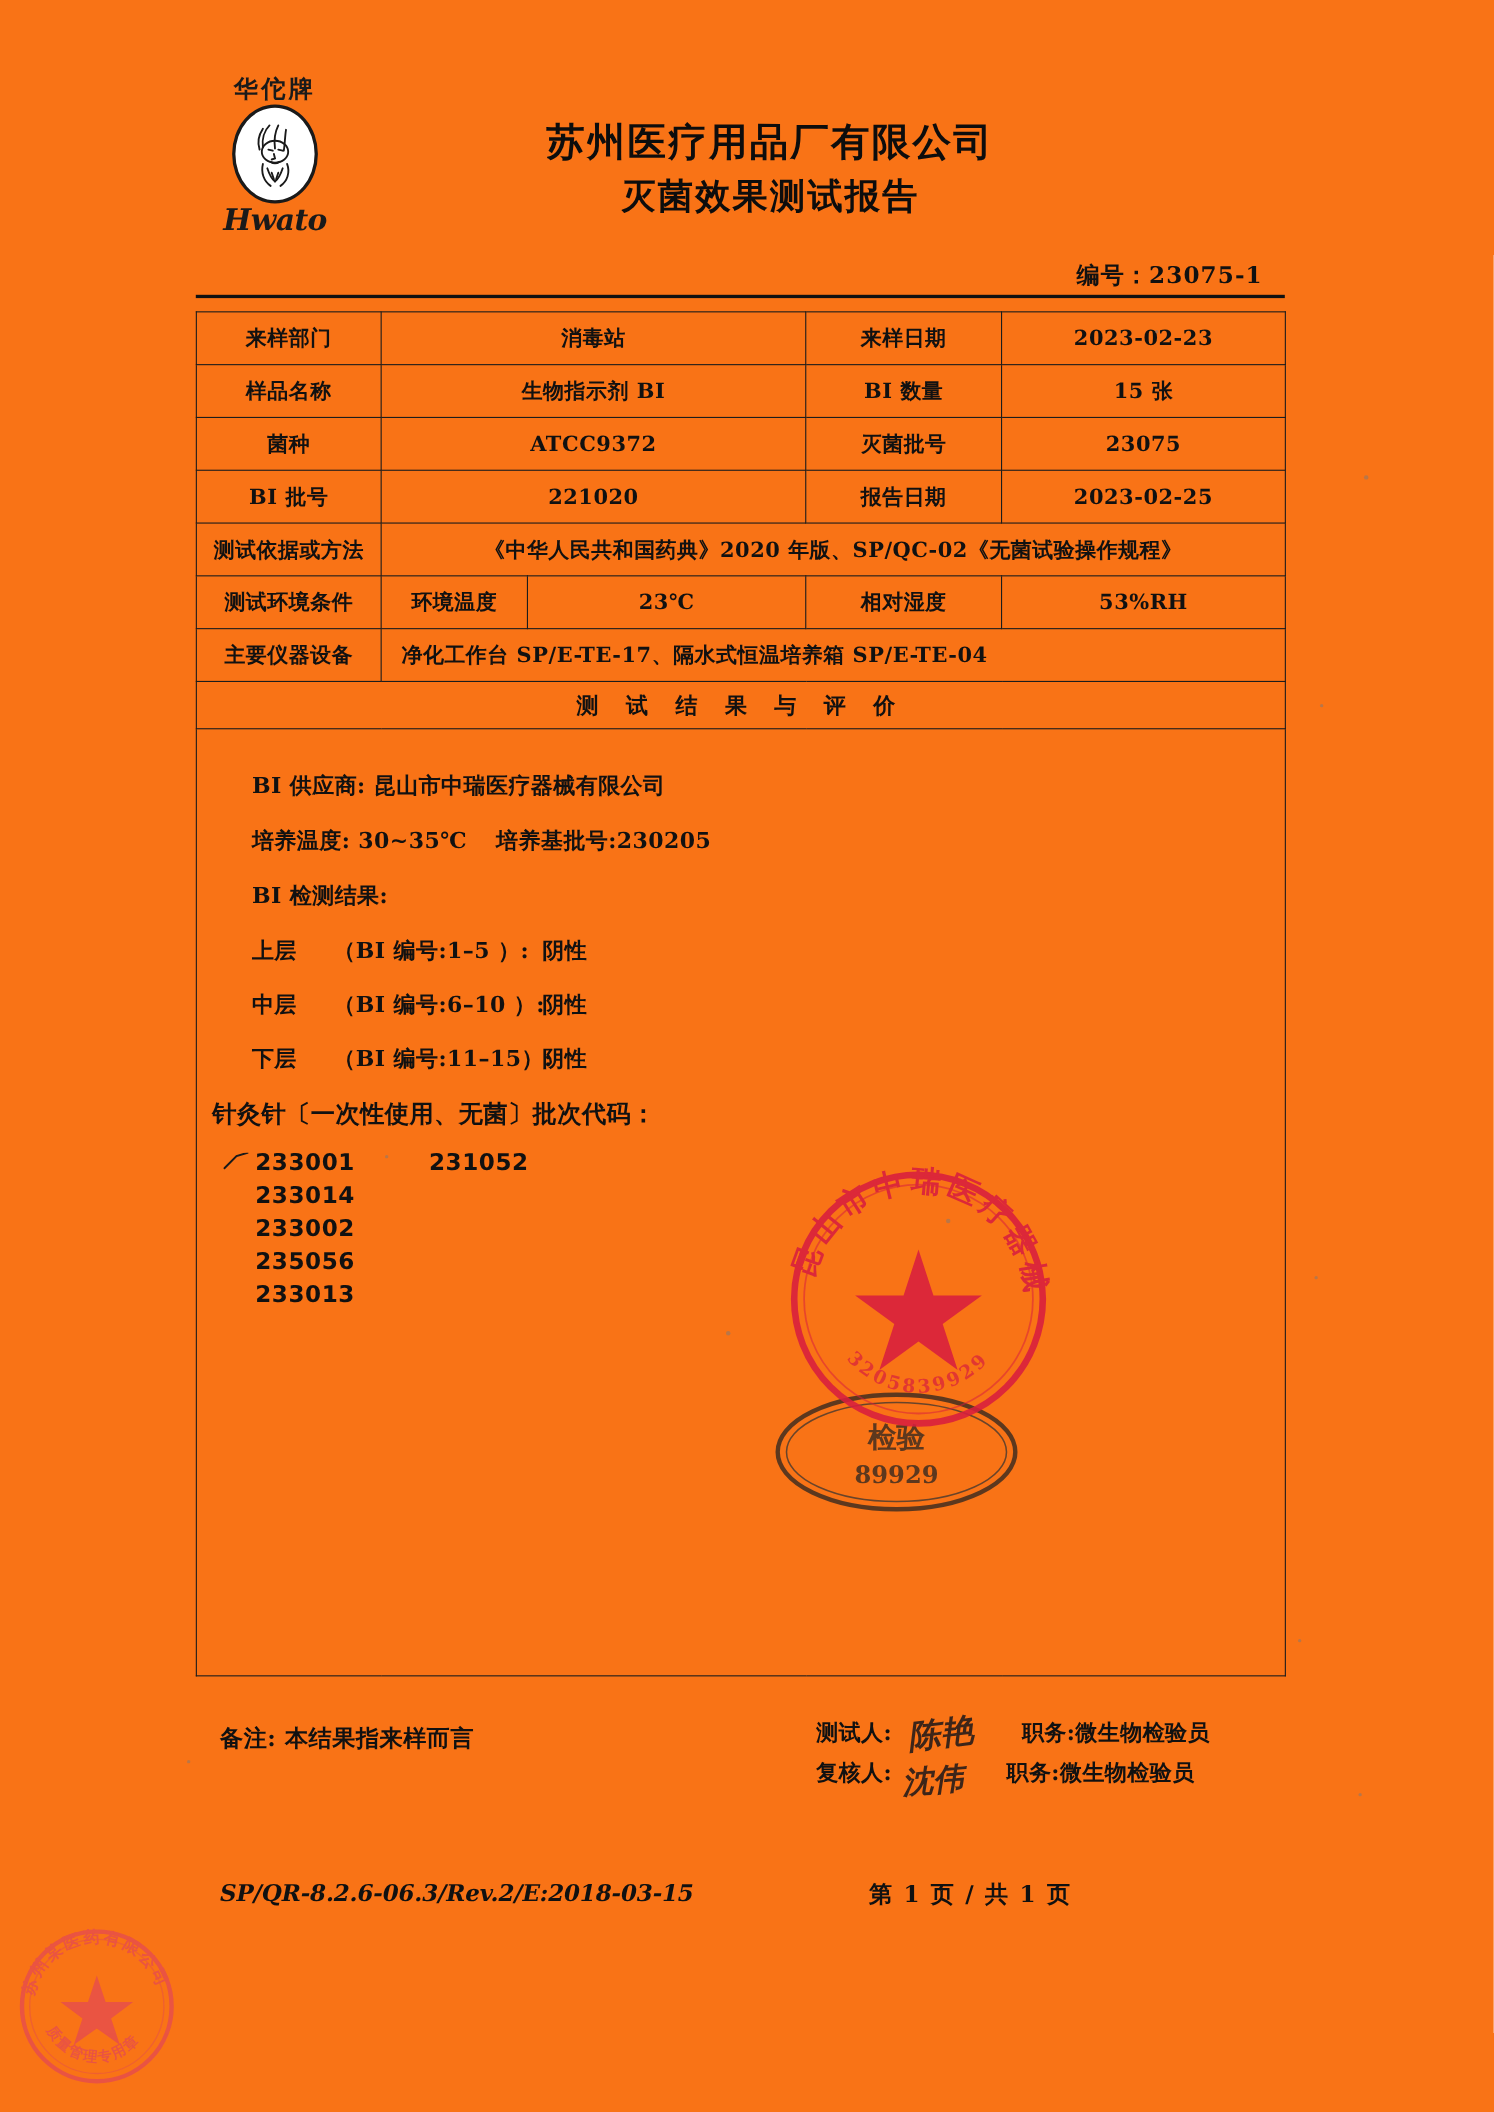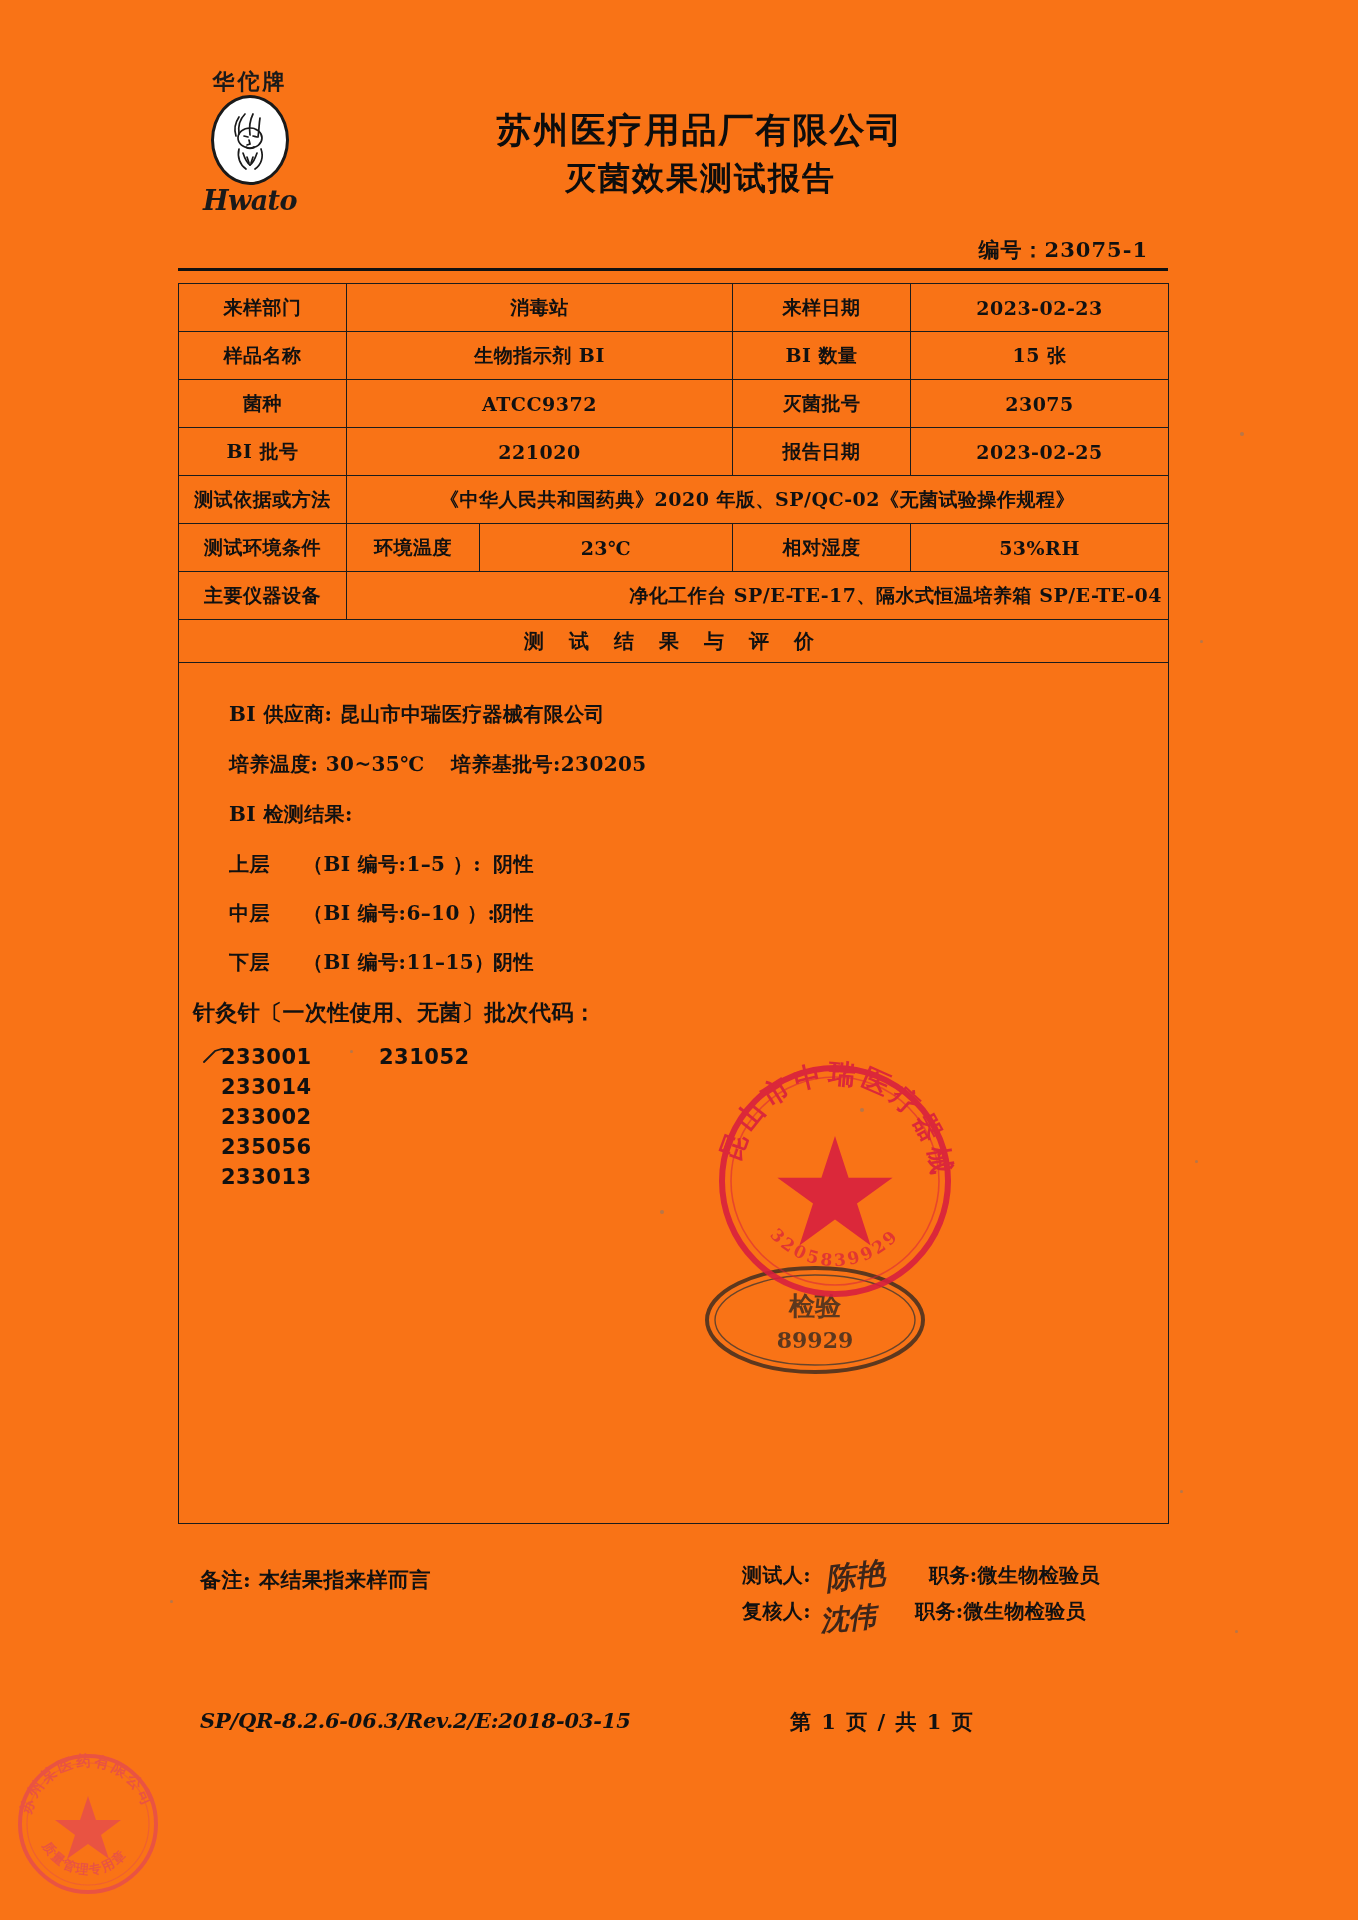--- a/index.html
+++ b/index.html
@@ -129,21 +129,21 @@
     border: 1.6px solid #1c1c1c;
     font-family: "DejaVu Serif", "Liberation Serif", serif;
     font-size: 19px;
     font-weight: bold;
     color: #111;
     text-align: center;
     padding: 0 6px;
     height: 47px;
     letter-spacing: 0.5px;
   }
-  .doc-table td.big-left { text-align: right; padding-left: 18px; }
+  .doc-table td.big-left { text-align: left; padding-left: 18px; }
   .res-head {
     letter-spacing: 9px !important;
     font-size: 20px !important;
     height: 42px !important;
   }
   .body-cell {
     height: 860px !important;
     vertical-align: top !important;
     text-align: left !important;
     padding: 0 !important;
@@ -193,21 +193,21 @@
     position: relative;
   }
   .batch-row {
     font-size: 21px;
     font-weight: bold;
     font-family: "DejaVu Sans", "Liberation Sans", sans-serif;
     letter-spacing: 0.5px;
     line-height: 1.45;
     height: 30px;
   }
-  .batch-col1 { display: inline-block; width: 158px; }
+  .batch-col1 { display: inline-block; width: 158px; margin-left: 11px; }
   .batch-col2 { display: inline-block; }
   .tick {
     position: absolute;
     left: 24px; top: 6px;
     width: 26px; height: 16px;
   }
 
   
   .seal-main {
     position: absolute;

